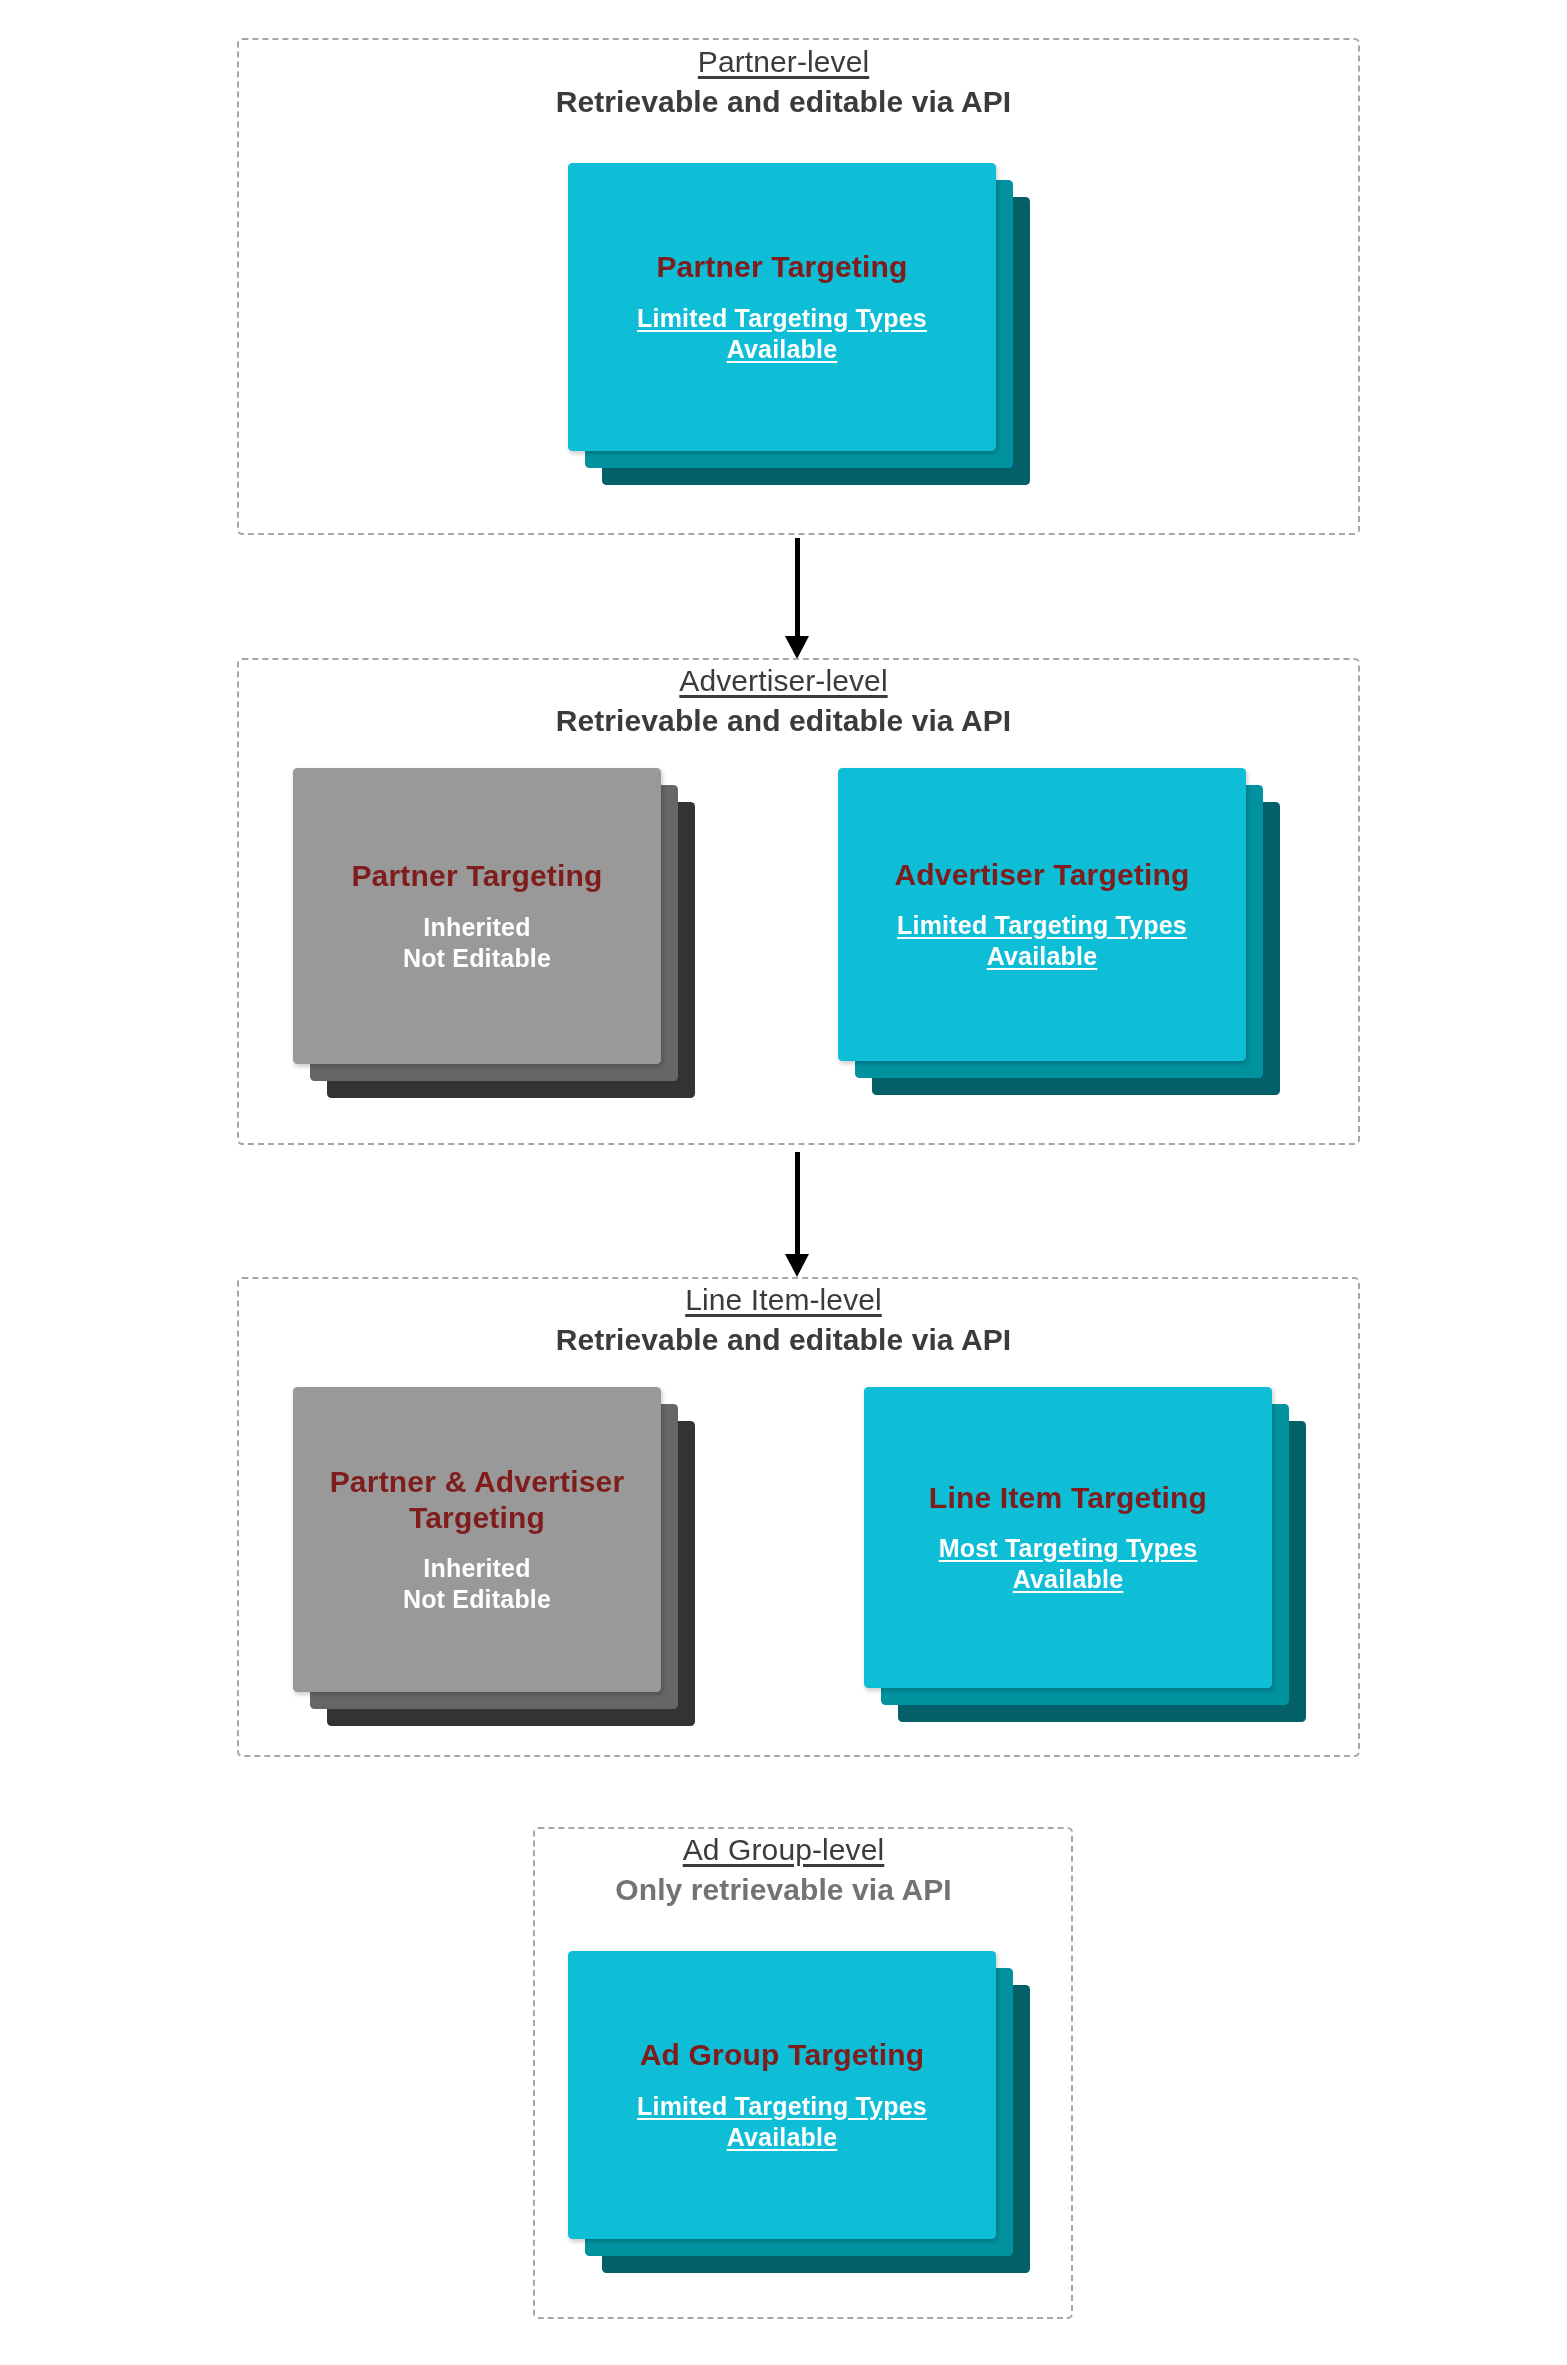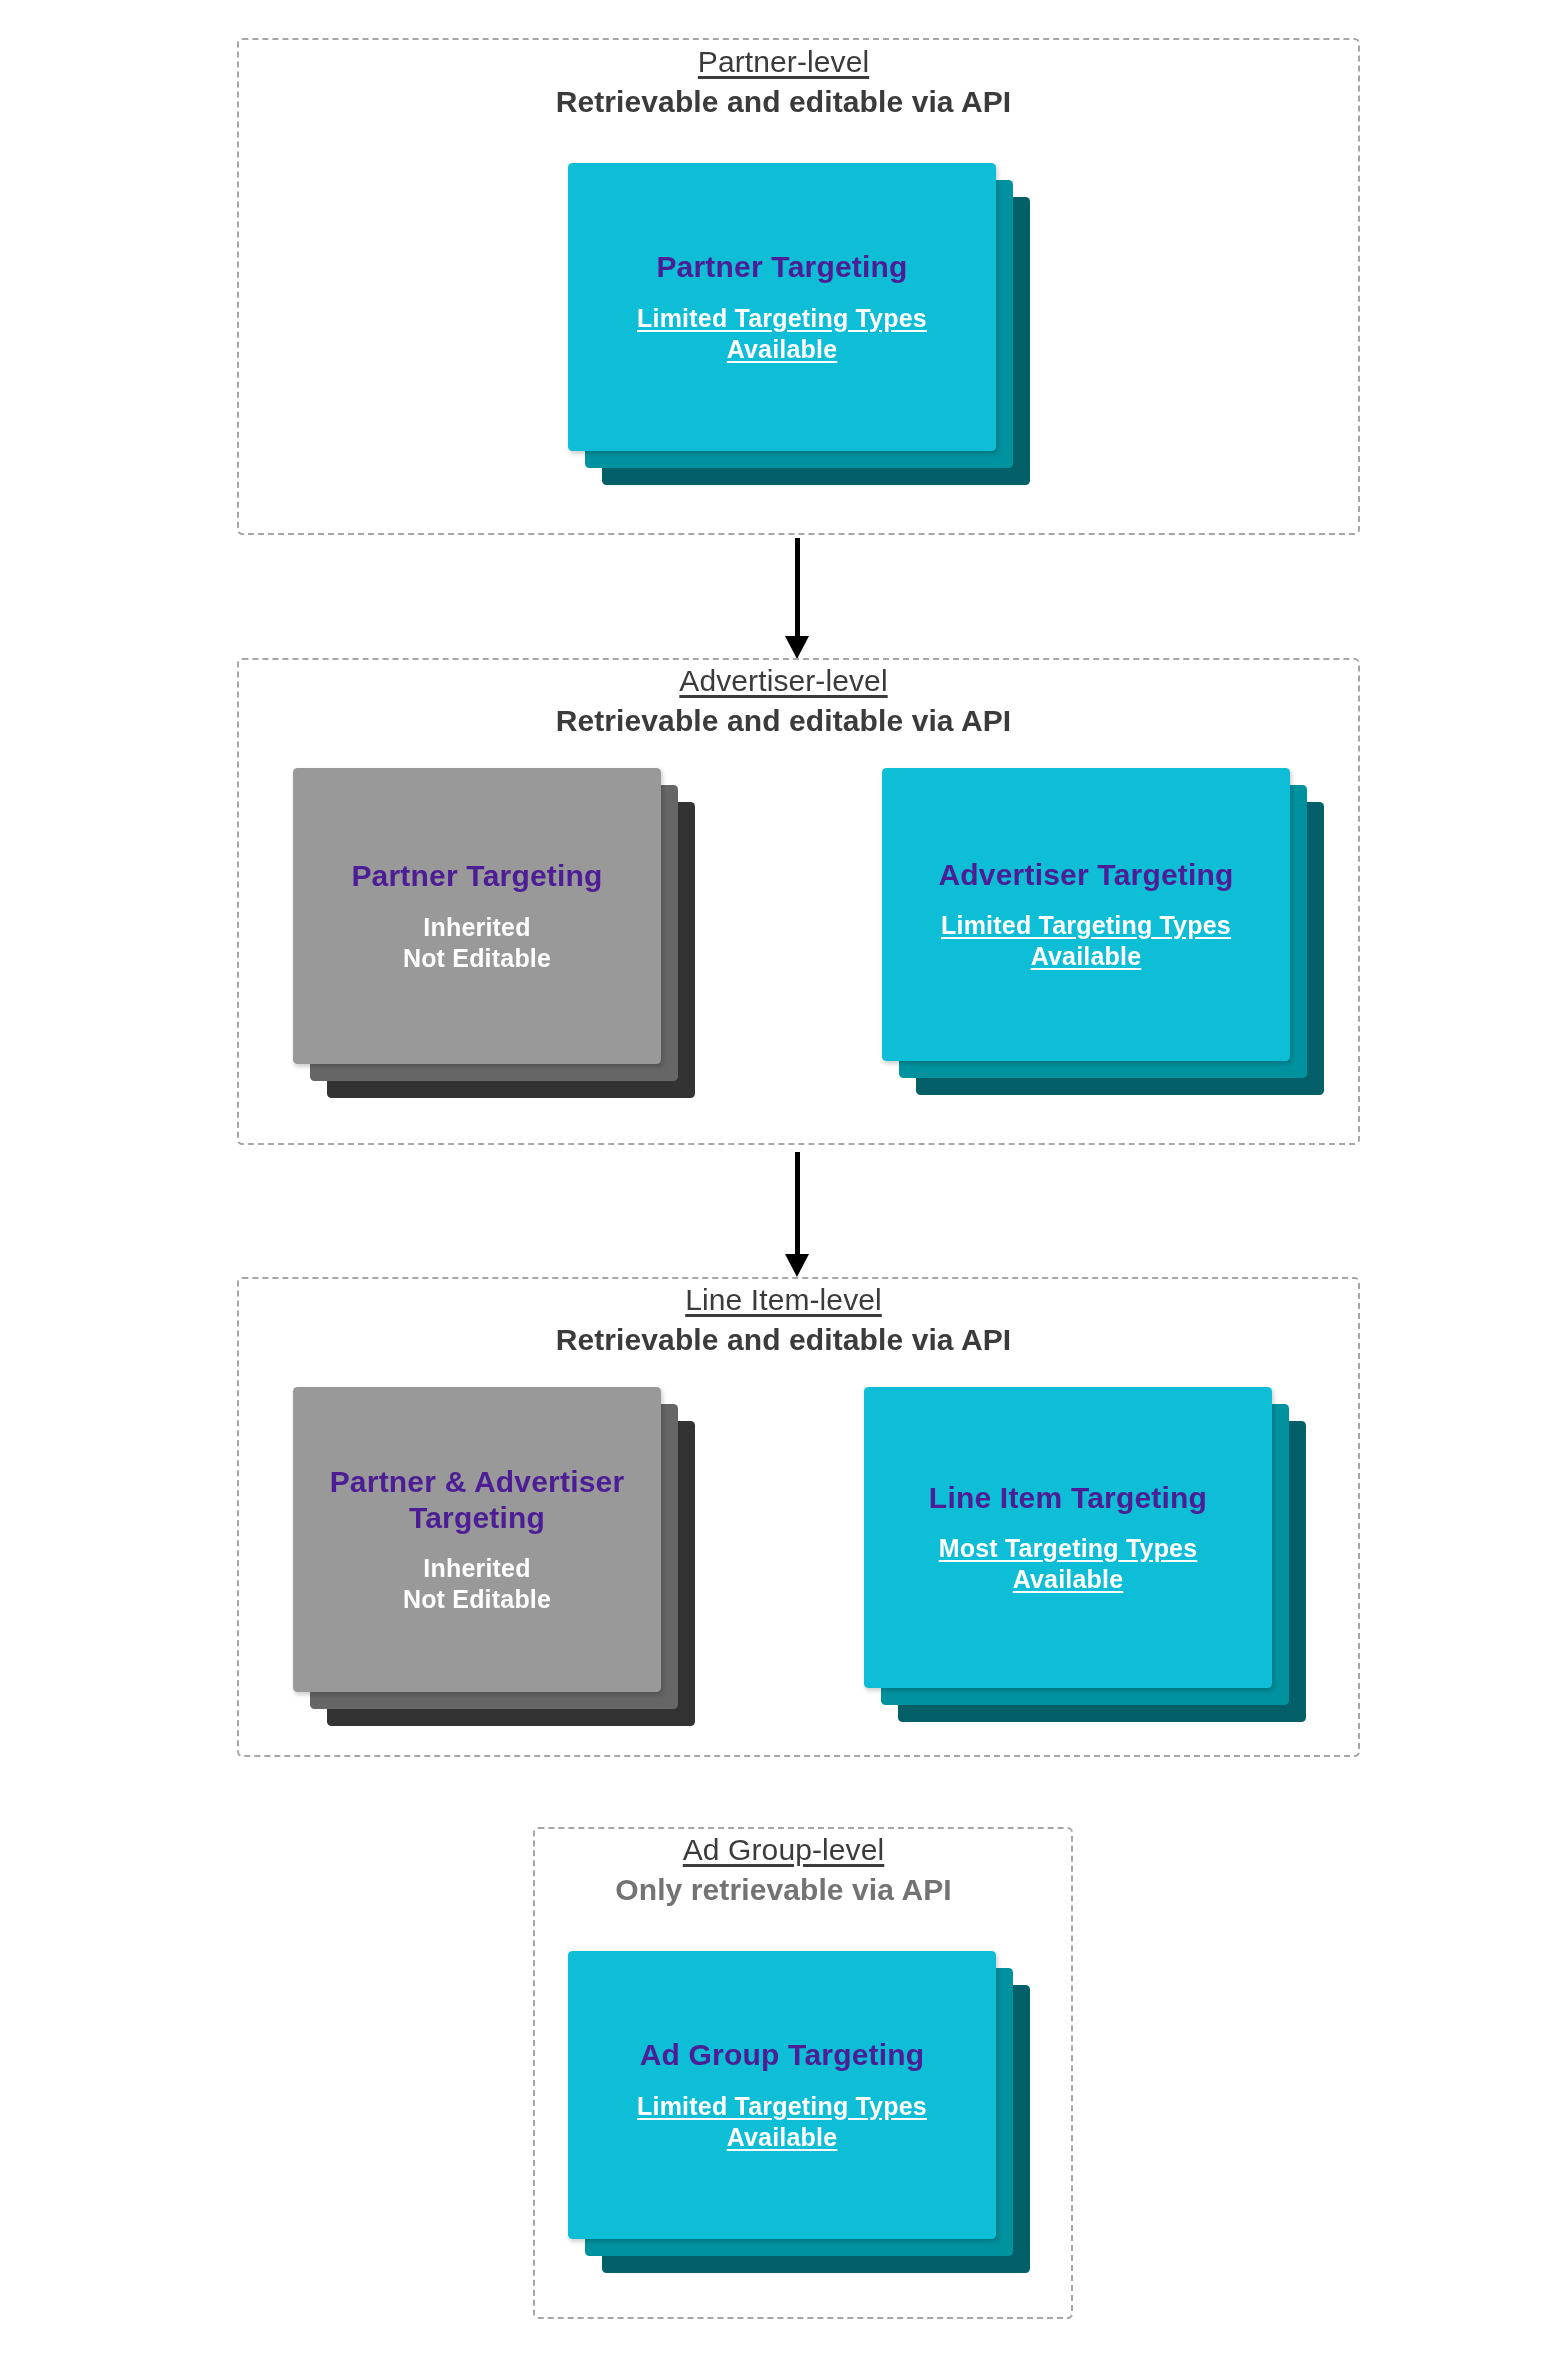--- a/index.html
+++ b/index.html
@@ -86,21 +86,21 @@
   .cyan .back1 { background: #00929f; }
   .cyan .back2 { background: #046068; }
   
   .gray .front { background: #999999; }
   .gray .back1 { background: #666666; }
   .gray .back2 { background: #333333; }
 
   .card-title {
     font-size: 30px;
     font-weight: bold;
-    color: #4c1d95;
+    color: #7f1d1d;
     text-align: center;
     line-height: 1.18;
     padding: 0 23px;
     letter-spacing: 0.2px;
   }
   .card-note {
     font-size: 25px;
     font-weight: bold;
     color: #ffffff;
     text-align: center;
@@ -114,21 +114,21 @@
     text-underline-offset: 2.7px;
   }
 
   
   #stack-partner-1      { left: 568px;  top: 163px;  width: 428px; height: 288px; }
   #stack-partner-1 .card-layer { width: 428px; height: 288px; }
 
   #stack-adv-partner    { left: 293px;  top: 768px;  width: 368px; height: 296px; }
   #stack-adv-partner .card-layer { width: 368px; height: 296px; }
 
-  #stack-adv-advertiser { left: 882px;  top: 768px;  width: 408px; height: 252px; }
+  #stack-adv-advertiser { left: 838px;  top: 768px;  width: 408px; height: 252px; }
   #stack-adv-advertiser .card-layer { width: 408px; height: 293px; }
 
   #stack-li-partner     { left: 293px;  top: 1387px; width: 368px; height: 226px; }
   #stack-li-partner .card-layer { width: 368px; height: 305px; }
 
   #stack-li-lineitem    { left: 864px;  top: 1387px; width: 408px; height: 301px; }
   #stack-li-lineitem .card-layer { width: 408px; height: 301px; }
 
   #stack-adgroup        { left: 568px;  top: 1951px; width: 354px; height: 288px; }
   #stack-adgroup .card-layer { width: 428px; height: 288px; }

